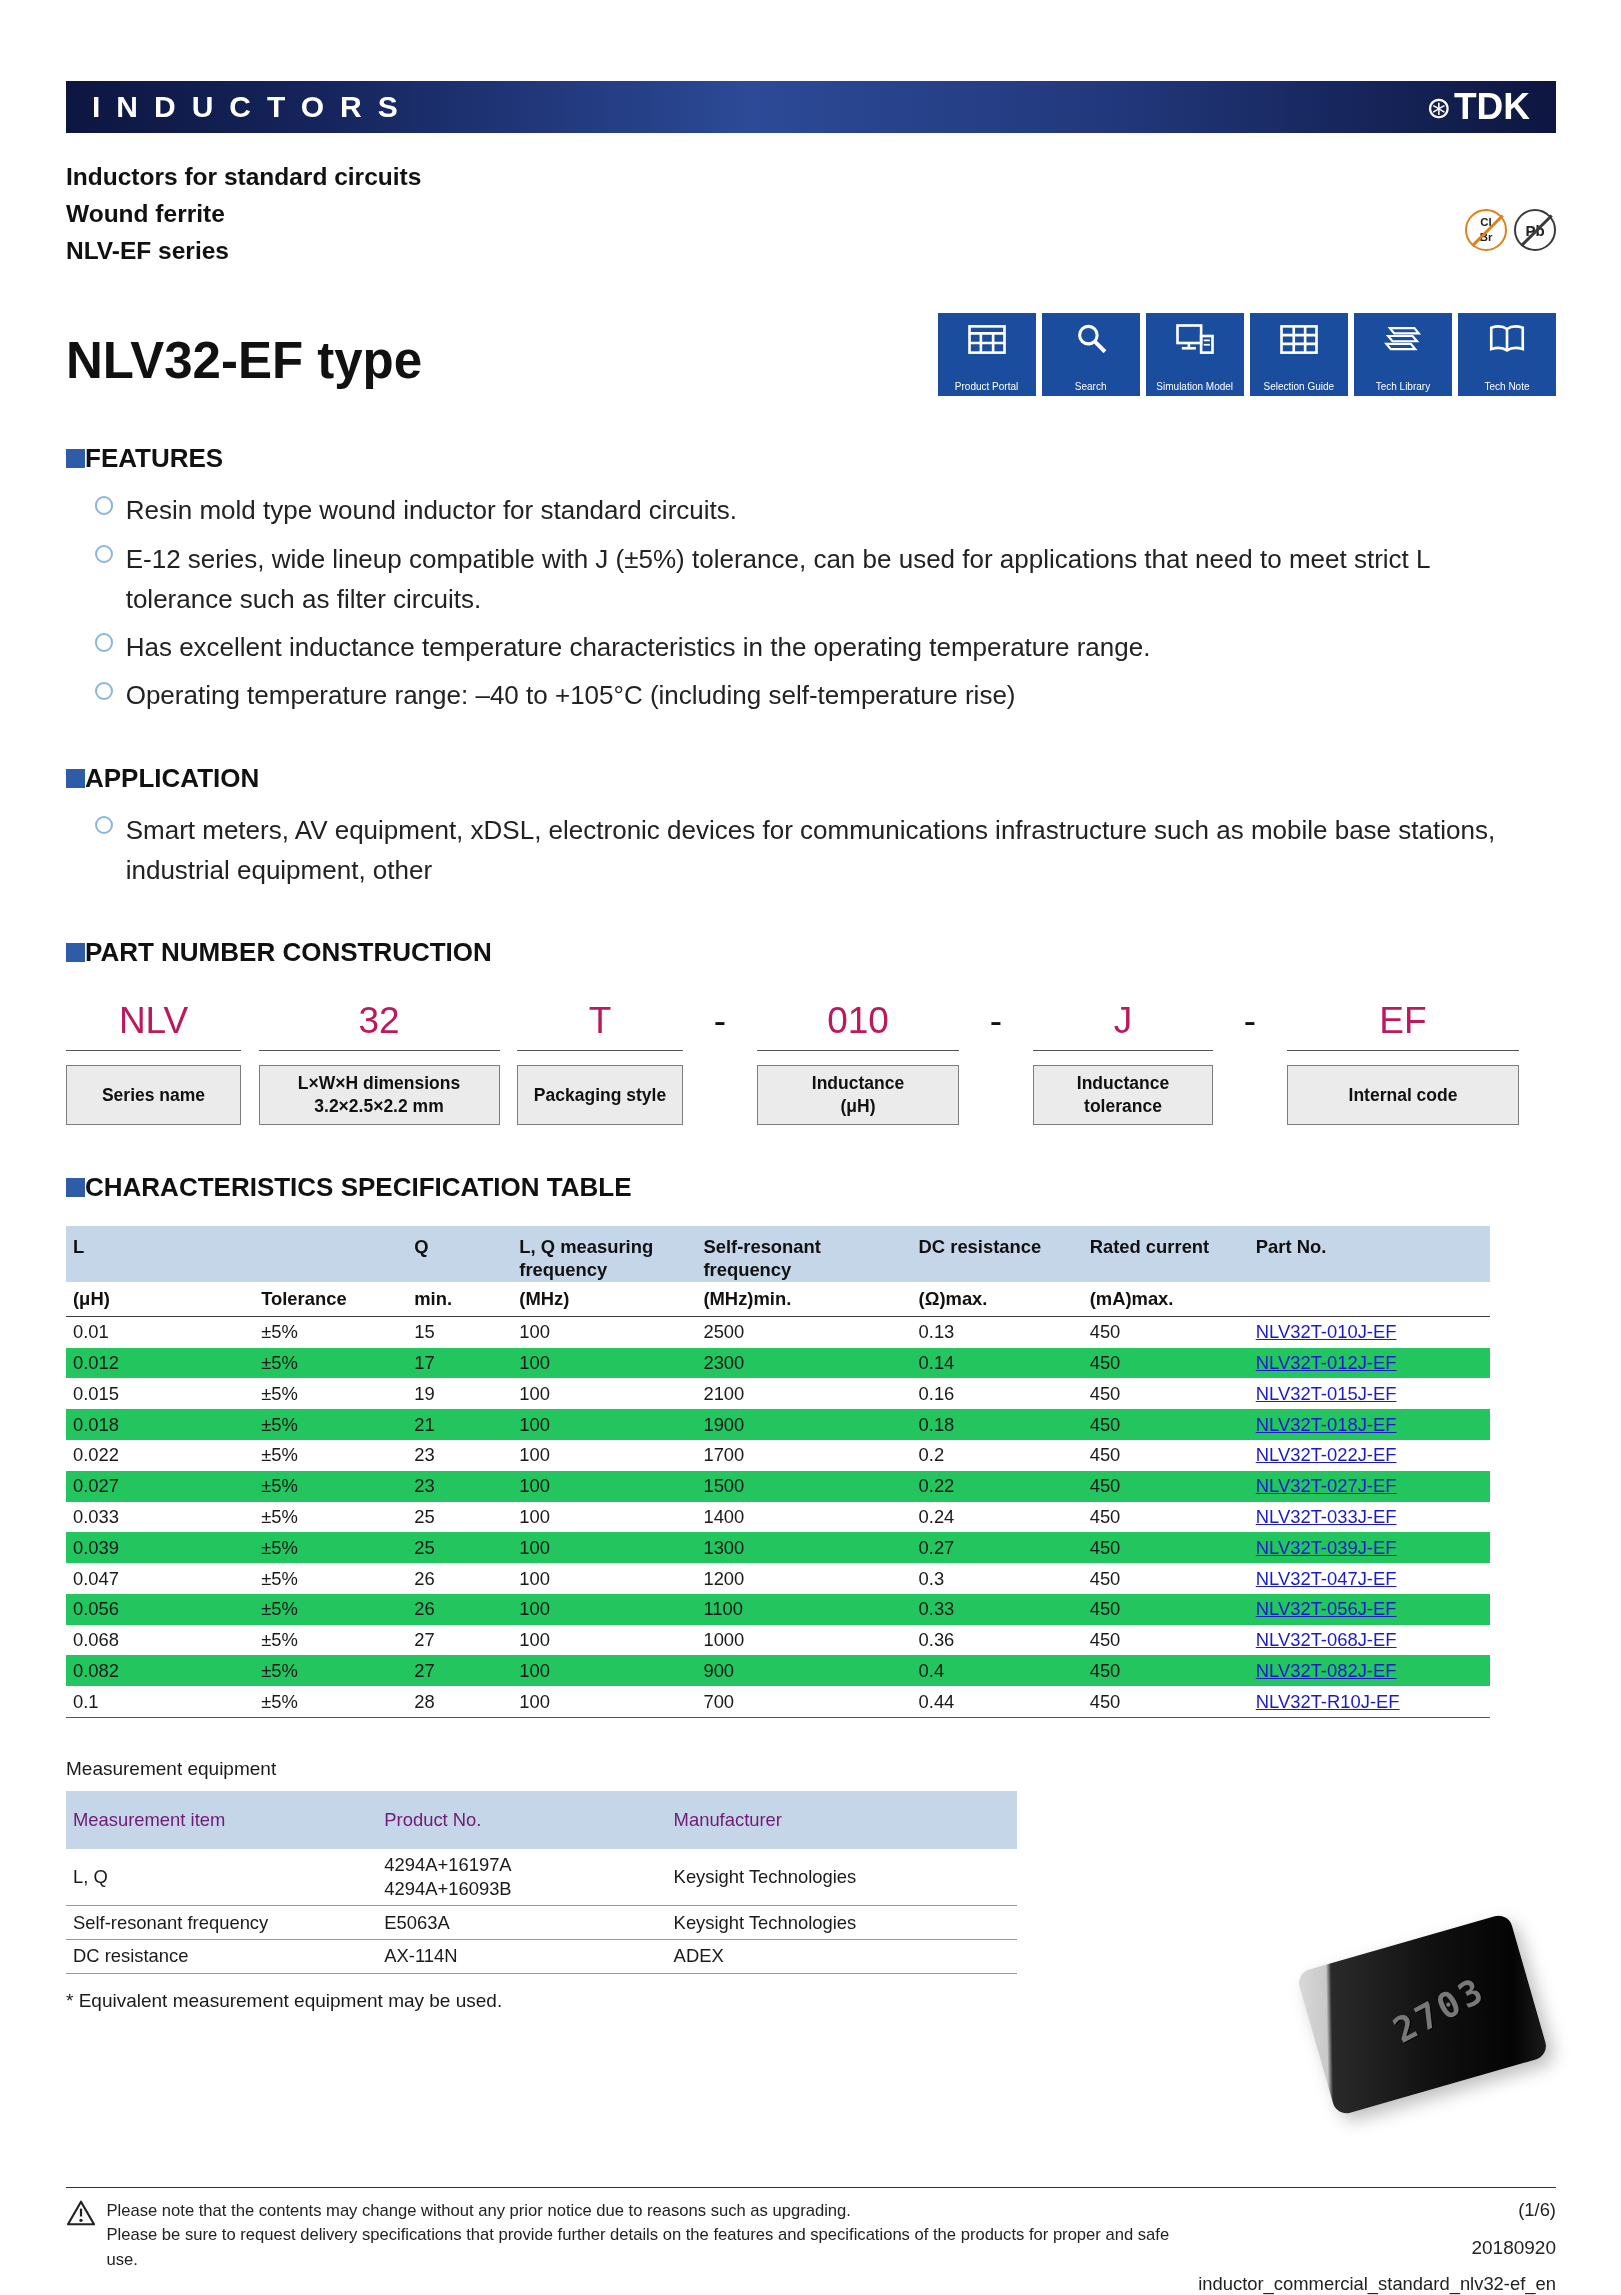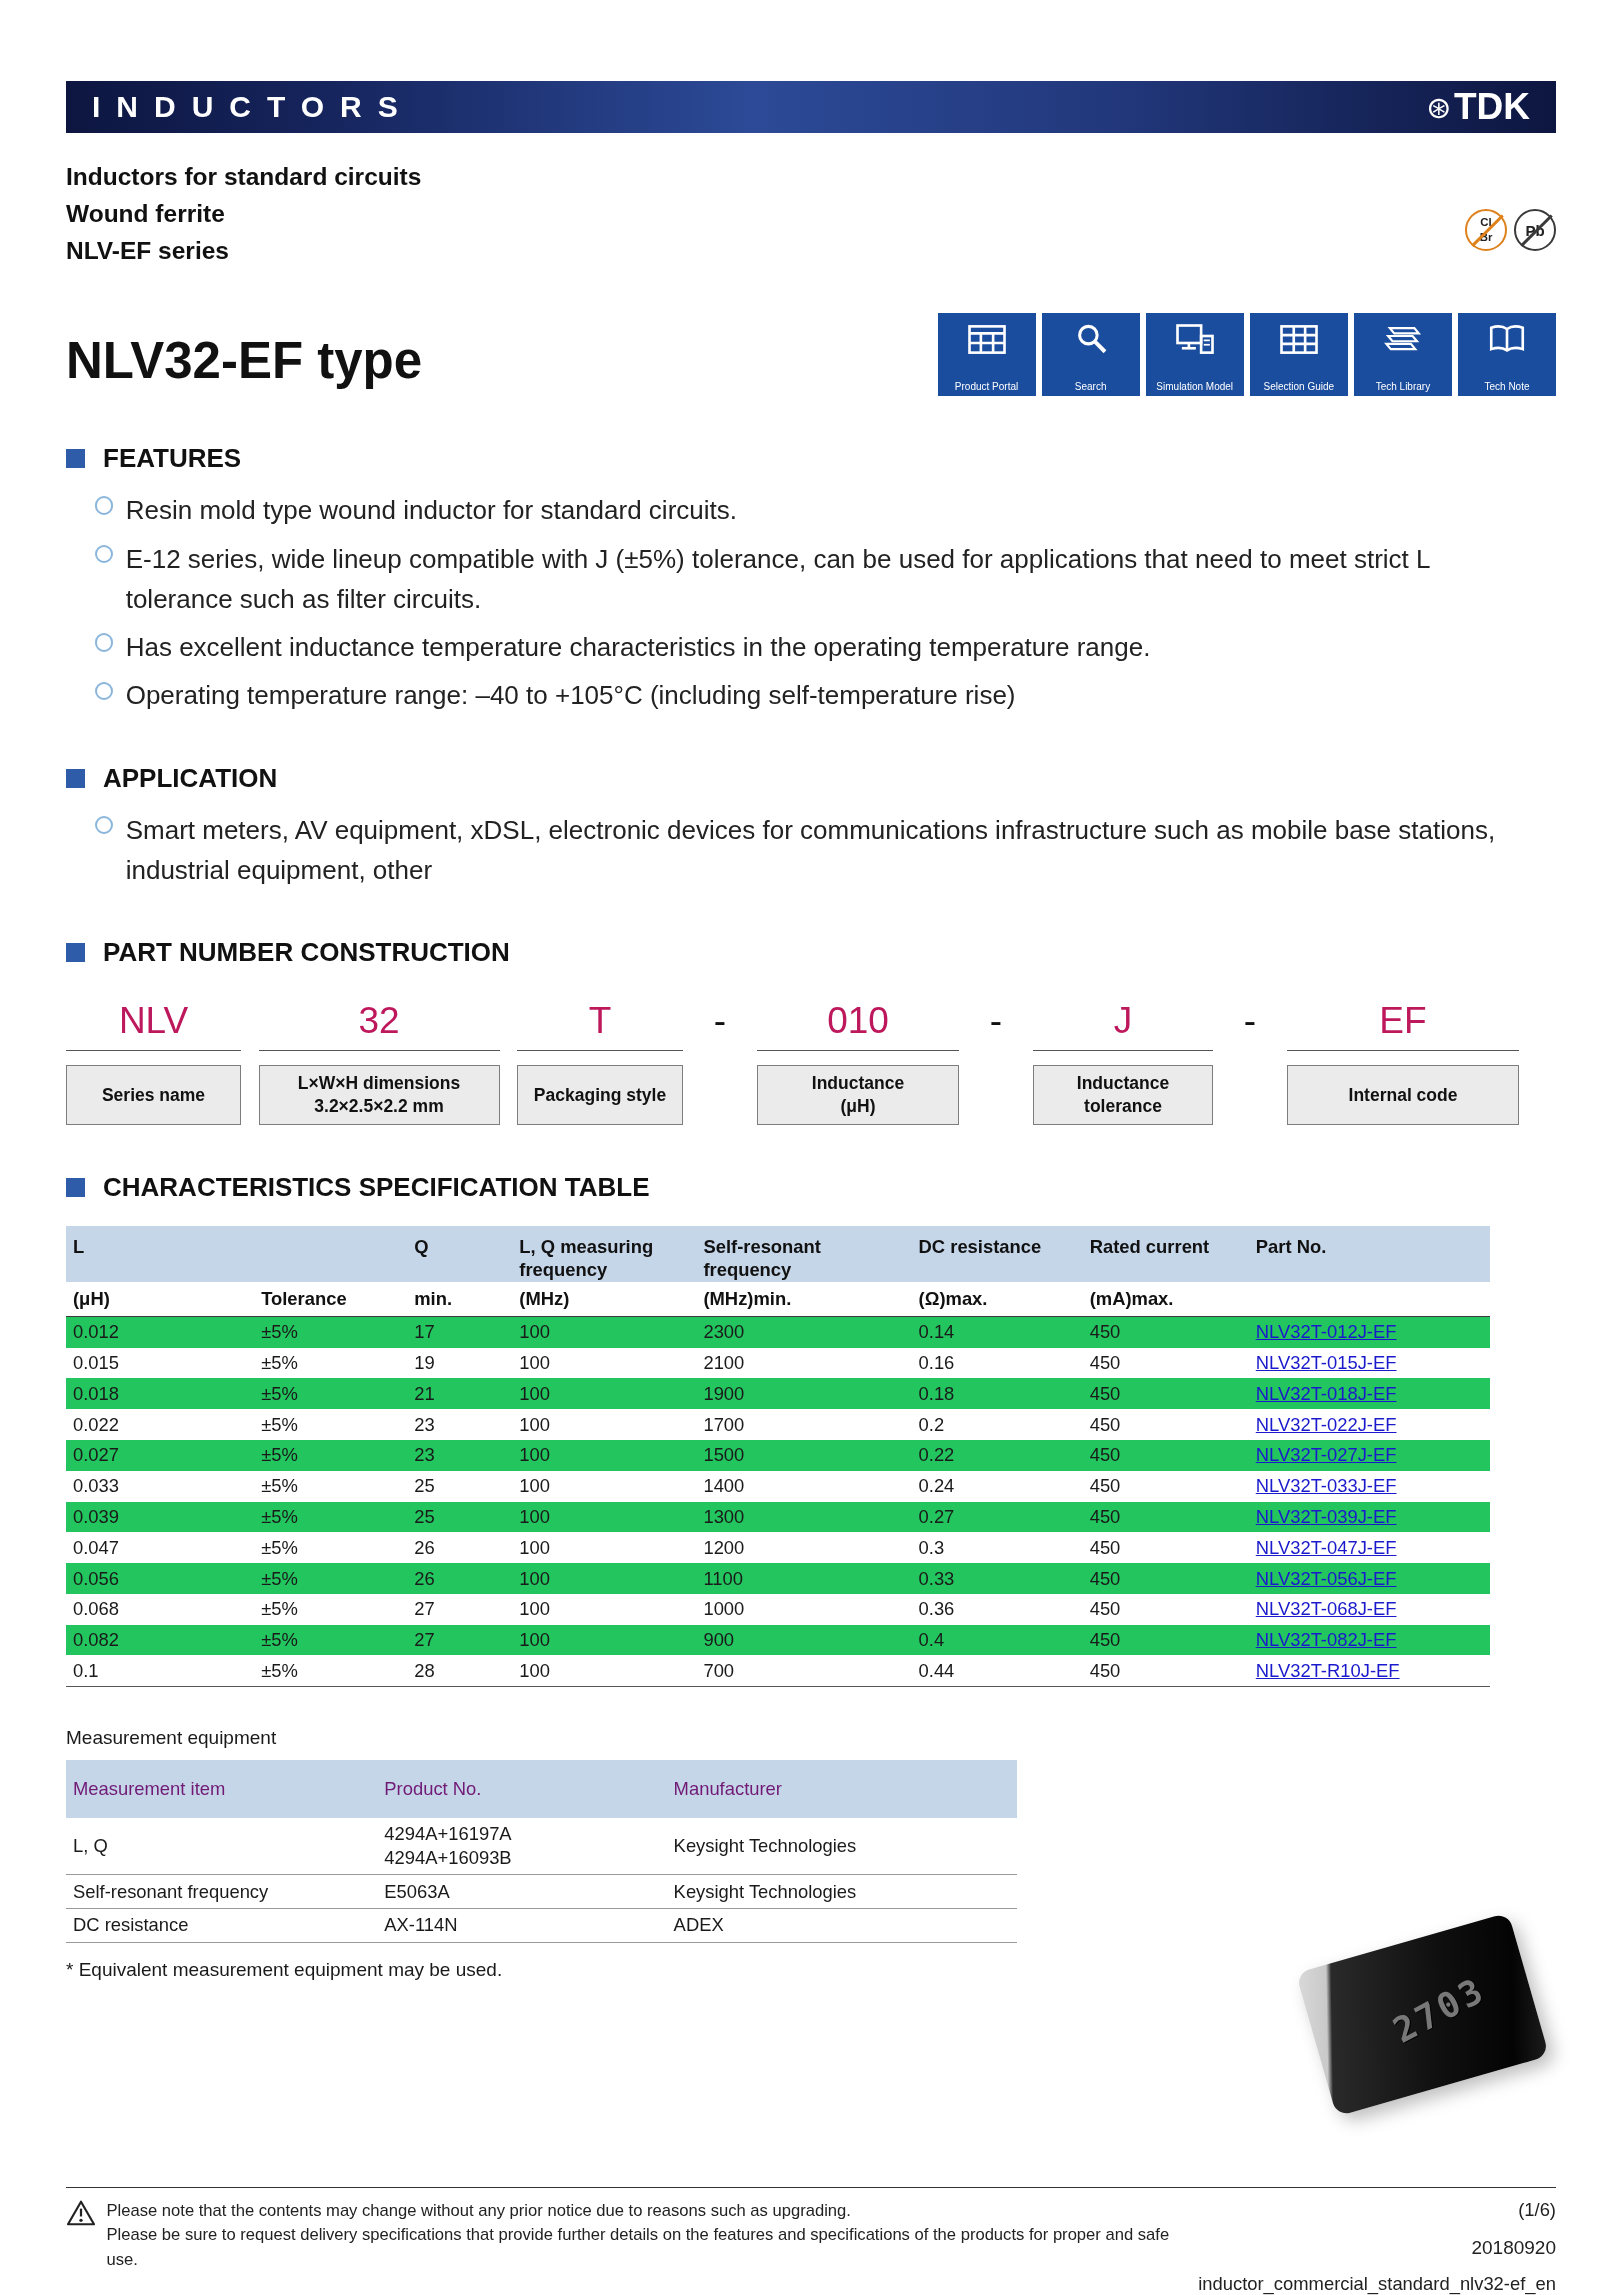--- a/index.html
+++ b/index.html
@@ -44,21 +44,21 @@
   .toolbar { display:flex; gap:6.1px; }
   .tool {
     width:98px; height:83px; background:#1b4d9e; position:relative; cursor:pointer;
     display:flex; flex-direction:column; align-items:center; justify-content:flex-end; padding-bottom:4.4px;
   }
   .tool-icon { position:absolute; top:8px; left:0; right:0; display:flex; justify-content:center; }
   .tool-label { color:#fff; font-size:10px; white-space:nowrap; }
 
   
   .section { margin-top: 47px; }
-  .section-heading { margin:0 66px; display:flex; align-items:center; gap:18px; font-size:26px; font-weight:bold; color:#111; }
+  .section-heading { margin:0 66px; display:flex; align-items:center; gap:0; font-size:26px; font-weight:bold; color:#111; }
   .section-square { width:19px; height:19px; background:#2e5ca8; flex:0 0 auto; }
 
   
   .bullet-list { margin: 16px 79px 0 95px; }
   .bullet-item { display:flex; gap:12.3px; font-size:26px; line-height:1.55; margin-bottom:8px; color:#222; }
   .bullet-circle { width:18.4px; height:18.4px; border:2.6px solid #8ab6dc; border-radius:50%; flex:0 0 auto; margin-top:6.1px; }
   .bullet-text { flex:1; }
 
   
   .pn-row { margin: 32px 66px 0; display:flex; align-items:flex-start; }
@@ -341,20 +341,30 @@
           <th>Tolerance</th>
           <th>min.</th>
           <th>(MHz)</th>
           <th>(MHz)min.</th>
           <th>(Ω)max.</th>
           <th>(mA)max.</th>
           <th></th>
         </tr>
       </thead>
       <tbody>
+          <tr>
+            <td>0.01</td>
+            <td>±5%</td>
+            <td>15</td>
+            <td>100</td>
+            <td>2500</td>
+            <td>0.13</td>
+            <td>450</td>
+            <td><a class="part-link" href="#">NLV32T-010J-EF</a></td>
+          </tr>
           <tr class="alt">
             <td>0.012</td>
             <td>±5%</td>
             <td>17</td>
             <td>100</td>
             <td>2300</td>
             <td>0.14</td>
             <td>450</td>
             <td><a class="part-link" href="#">NLV32T-012J-EF</a></td>
           </tr>

